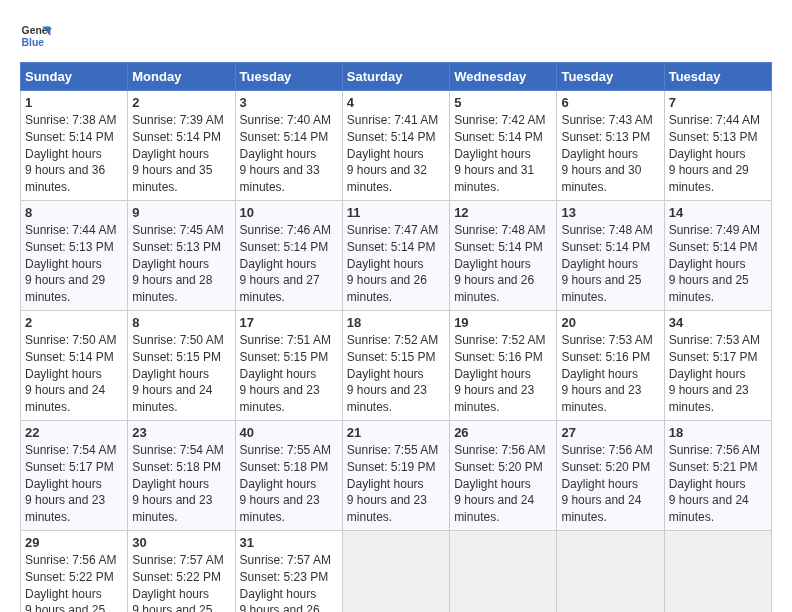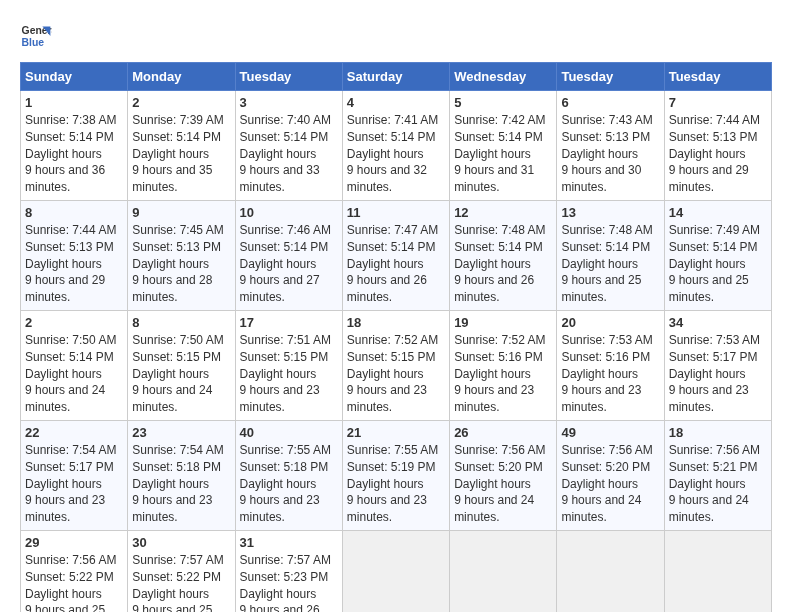--- a/index.html
+++ b/index.html
@@ -134,21 +134,21 @@
         <td><span class="day-num">19</span><span class="cell-text">Sunrise: 7:52 AM<br>Sunset: 5:16 PM<br>Daylight hours<br>9 hours and 23 minutes.</span></td>
         <td><span class="day-num">20</span><span class="cell-text">Sunrise: 7:53 AM<br>Sunset: 5:16 PM<br>Daylight hours<br>9 hours and 23 minutes.</span></td>
         <td><span class="day-num">34</span><span class="cell-text">Sunrise: 7:53 AM<br>Sunset: 5:17 PM<br>Daylight hours<br>9 hours and 23 minutes.</span></td>
       </tr>
       <tr>
         <td><span class="day-num">22</span><span class="cell-text">Sunrise: 7:54 AM<br>Sunset: 5:17 PM<br>Daylight hours<br>9 hours and 23 minutes.</span></td>
         <td><span class="day-num">23</span><span class="cell-text">Sunrise: 7:54 AM<br>Sunset: 5:18 PM<br>Daylight hours<br>9 hours and 23 minutes.</span></td>
         <td><span class="day-num">40</span><span class="cell-text">Sunrise: 7:55 AM<br>Sunset: 5:18 PM<br>Daylight hours<br>9 hours and 23 minutes.</span></td>
         <td><span class="day-num">21</span><span class="cell-text">Sunrise: 7:55 AM<br>Sunset: 5:19 PM<br>Daylight hours<br>9 hours and 23 minutes.</span></td>
         <td><span class="day-num">26</span><span class="cell-text">Sunrise: 7:56 AM<br>Sunset: 5:20 PM<br>Daylight hours<br>9 hours and 24 minutes.</span></td>
-        <td><span class="day-num">49</span><span class="cell-text">Sunrise: 7:56 AM<br>Sunset: 5:20 PM<br>Daylight hours<br>9 hours and 24 minutes.</span></td>
+        <td><span class="day-num">27</span><span class="cell-text">Sunrise: 7:56 AM<br>Sunset: 5:20 PM<br>Daylight hours<br>9 hours and 24 minutes.</span></td>
         <td><span class="day-num">18</span><span class="cell-text">Sunrise: 7:56 AM<br>Sunset: 5:21 PM<br>Daylight hours<br>9 hours and 24 minutes.</span></td>
       </tr>
       <tr>
         <td><span class="day-num">29</span><span class="cell-text">Sunrise: 7:56 AM<br>Sunset: 5:22 PM<br>Daylight hours<br>9 hours and 25 minutes.</span></td>
         <td><span class="day-num">30</span><span class="cell-text">Sunrise: 7:57 AM<br>Sunset: 5:22 PM<br>Daylight hours<br>9 hours and 25 minutes.</span></td>
         <td><span class="day-num">31</span><span class="cell-text">Sunrise: 7:57 AM<br>Sunset: 5:23 PM<br>Daylight hours<br>9 hours and 26 minutes.</span></td>
         <td class="empty"></td>
         <td class="empty"></td>
         <td class="empty"></td>
         <td class="empty"></td>

